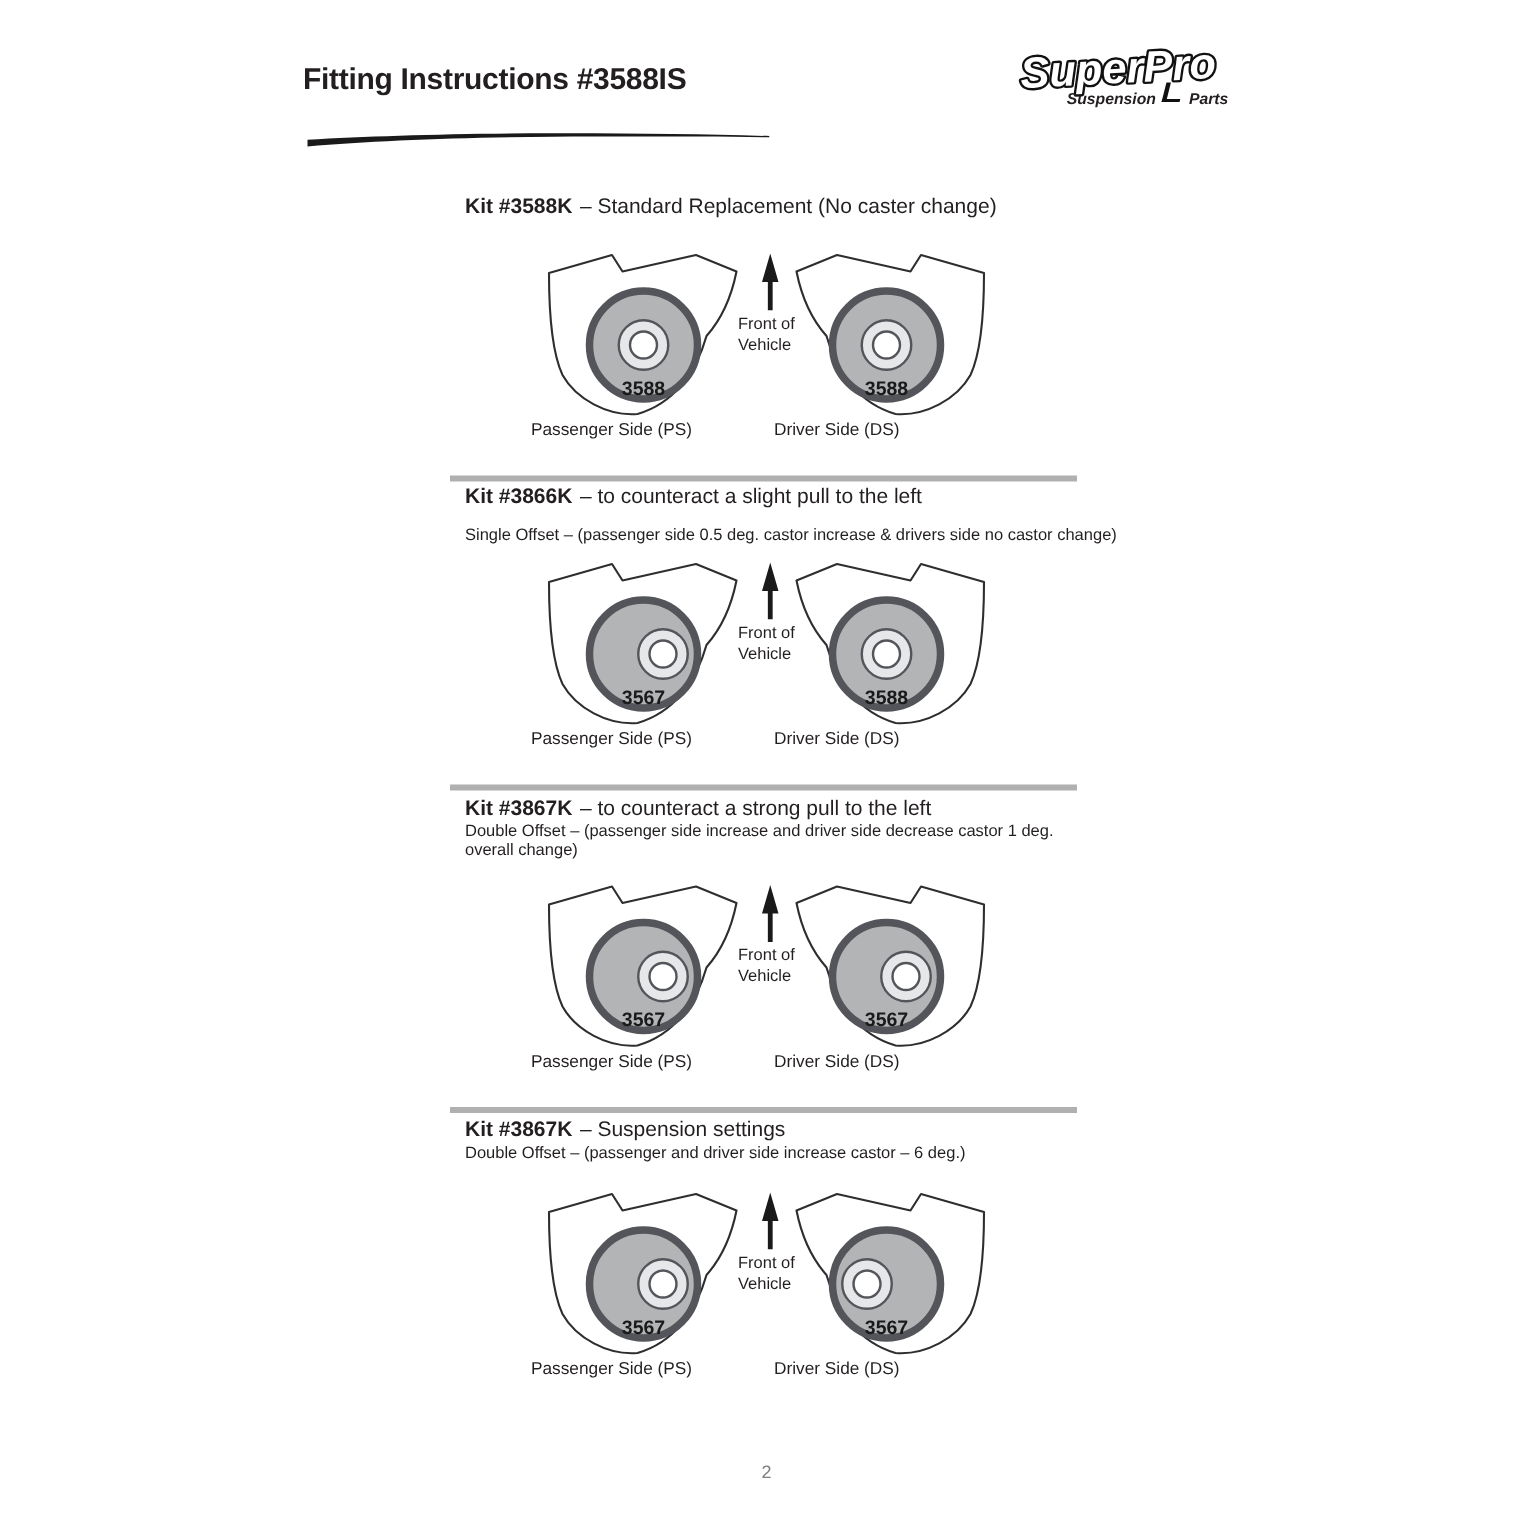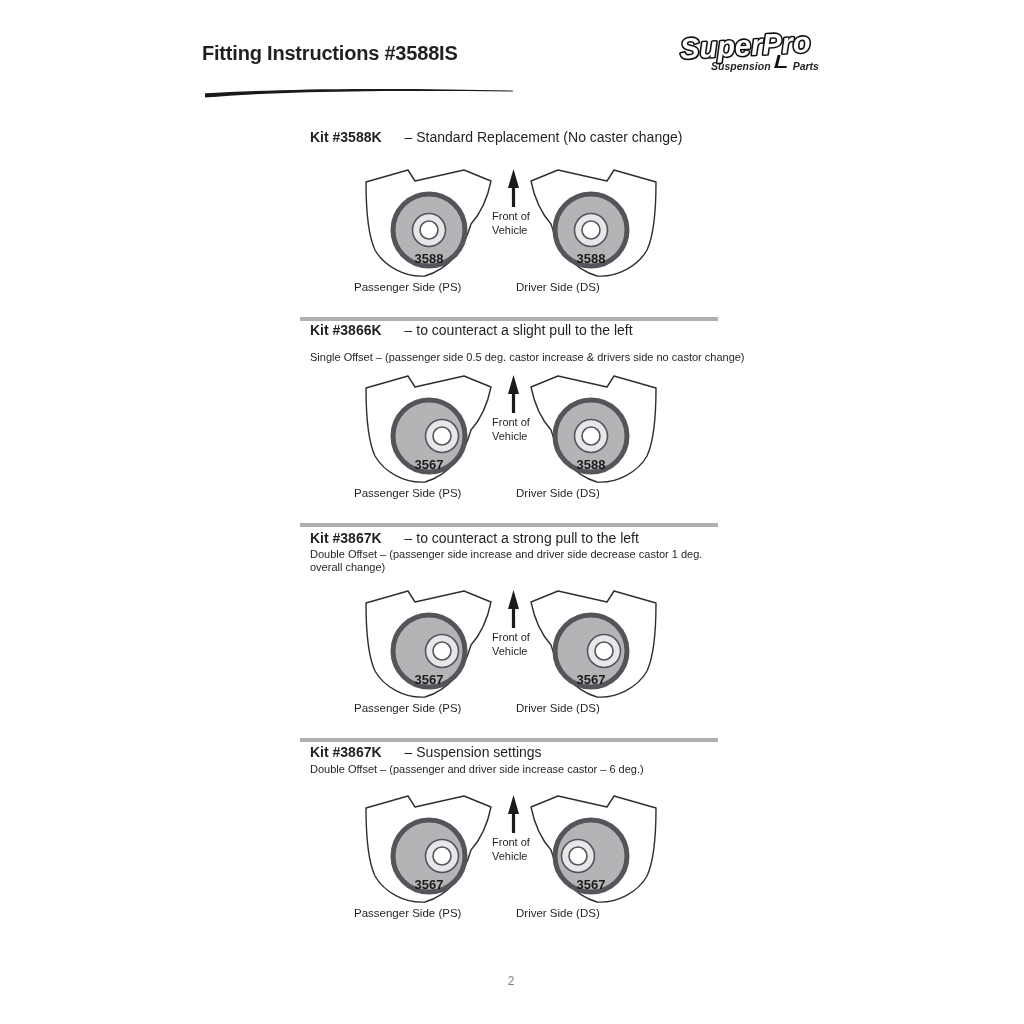--- a/index.html
+++ b/index.html
@@ -16,21 +16,21 @@
   .logo{left:676px;top:24px;width:152px;}
   .logo-brand{display:block;}
   .logo-tag{display:flex;justify-content:center;align-items:flex-start;gap:5px;
     font-style:italic;font-weight:bold;font-size:10.5px;margin-top:-6px;padding-left:26px;}
   .p-stem{width:9px;height:11px;border-left:3px solid #111;border-bottom:2.5px solid #111;
     transform:skewX(-14deg);margin-top:-5px;}
 
   
   .sec-title{left:310px;font-size:14px;white-space:nowrap;}
   .sec-title .kit{font-weight:bold;}
-  .sec-title .desc{margin-left:23px;}
+  .sec-title .desc{margin-left:5px;}
   .sec-sub{left:310px;font-size:11px;line-height:13px;width:410px;}
   .sec-sub.nowrap{white-space:nowrap;width:auto;}
   .divider{left:300px;width:418px;height:4px;background:#b0b0b0;}
 
   
   .bushing-svg{position:absolute;width:132px;height:112px;overflow:visible;}
   .housing{fill:#ffffff;stroke:#2e2e30;stroke-width:1.4;stroke-linejoin:round;}
   .outer-c{fill:#b2b4b6;stroke:#54555a;stroke-width:5;}
   .washer-ring{fill:#e6e7e8;stroke:#54555a;stroke-width:1.6;}
   .washer-hole{fill:#ffffff;stroke:#54555a;stroke-width:1.6;}

